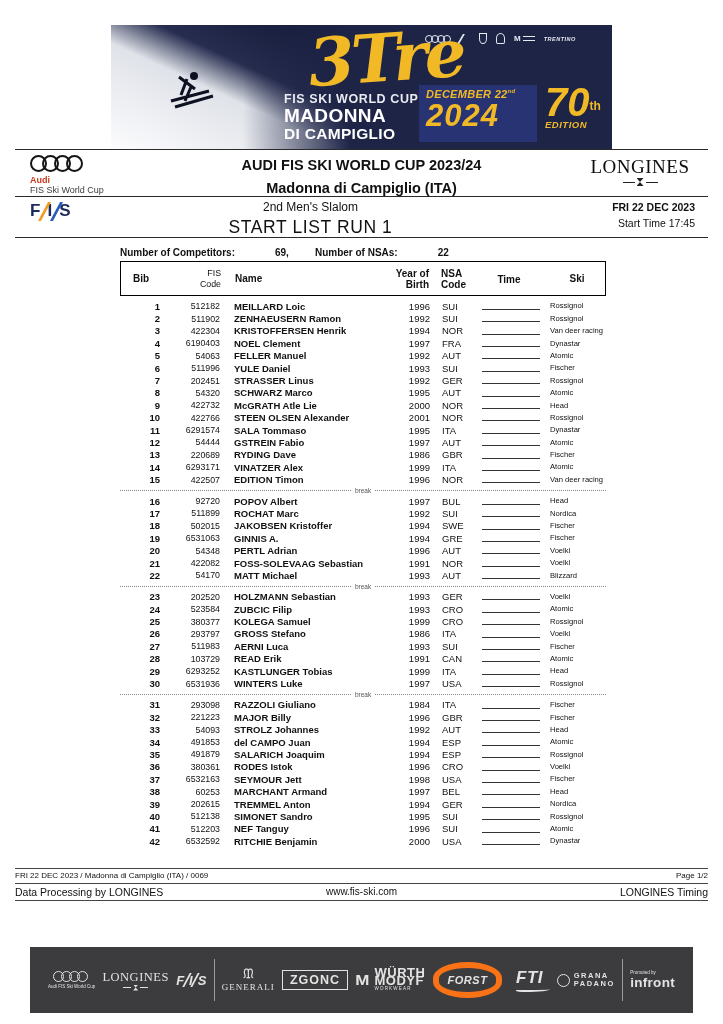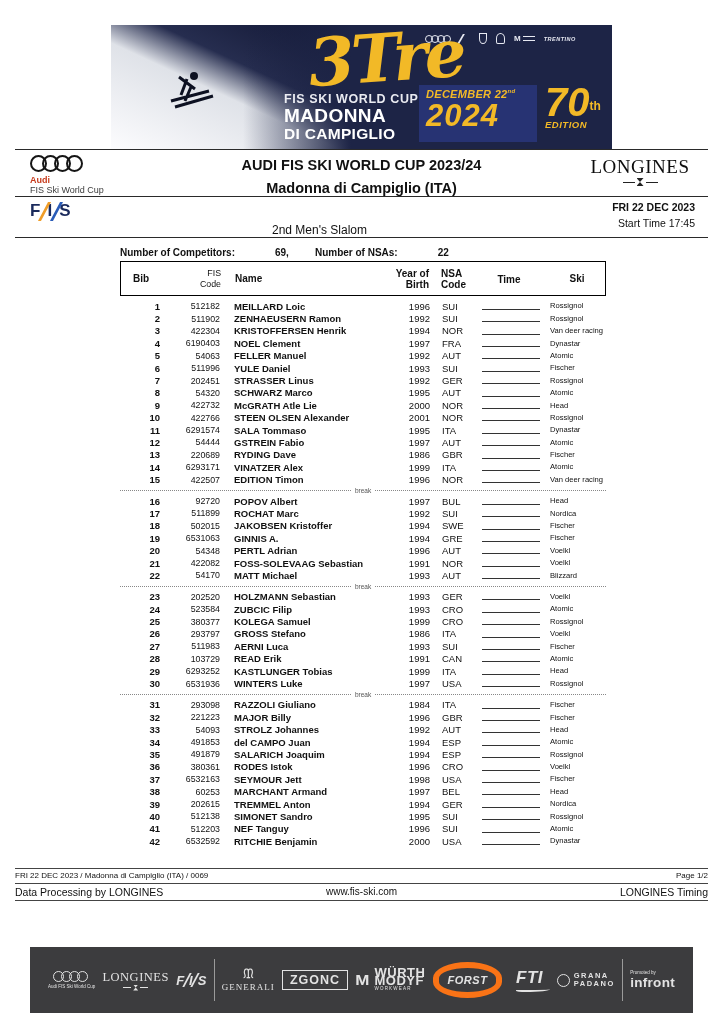--- a/index.html
+++ b/index.html
@@ -56,21 +56,21 @@
   .doc-loc { font-size:14.5px; font-weight:bold; margin-top:7px; }
   .longines-block { position:absolute; right:28px; top:156px; text-align:center; width:110px; }
   .longines-word { font-family:"Liberation Serif","DejaVu Serif",serif; font-size:19px; letter-spacing:.5px; color:#0c0c0c; }
   .l-wing { margin:0 auto; width:36px; display:flex; align-items:center; justify-content:center; gap:2px; }
   .l-wing i { display:block; width:12px; border-top:1.3px solid #222; }
   .l-wing b { display:block; width:7px; height:8px; background:#222; clip-path:polygon(0 0,100% 0,50% 50%,100% 100%,0 100%,50% 50%); }
   .fis-block { position:absolute; left:30px; top:201px; display:flex; align-items:center;
             font-size:17px; font-weight:bold; color:#1a2a5c; letter-spacing:1px; }
   .fis-block .sl { width:3px; height:19px; margin:0 1.5px; transform:skewX(-28deg); }
   .sl.or { background:#f09d28; } .sl.bl { background:#2a5cb8; }
-  .event-block { position:absolute; left:12px; top:200px; width:615px; text-align:center;margin-top:23px; }
+  .event-block { position:absolute; left:3px; top:200px; width:615px; text-align:center; }
   .event-name { font-size:12px; }
   .list-title { font-size:17.5px; letter-spacing:.6px; margin-top:3px; }
   .date-block { position:absolute; right:28px; top:201px; text-align:right; }
   .date-block .d1 { font-size:10.5px; font-weight:bold; }
   .date-block .d2 { font-size:10.5px; margin-top:4px; }
 
   
   .table-wrap { position:absolute; left:120px; top:247px; width:486px; }
   .comp-line { font-size:10px; font-weight:bold; margin-bottom:3px; }
   .comp-line span { margin-right:8px; }
@@ -211,20 +211,21 @@
   <div class="fis-block">
     <span>F</span>
     <span class="sl or"></span>
     <span>I</span>
     <span class="sl bl"></span>
     <span>S</span>
   </div>
 
   <div class="event-block">
     <div class="event-name">2nd Men's Slalom</div>
+    <div class="list-title">START LIST RUN 1</div>
   </div>
 
   <div class="date-block">
     <div class="d1">FRI 22 DEC 2023</div>
     <div class="d2">Start Time 17:45</div>
   </div>
 
   <div class="rule r-2"></div>
 
   <div class="table-wrap">

